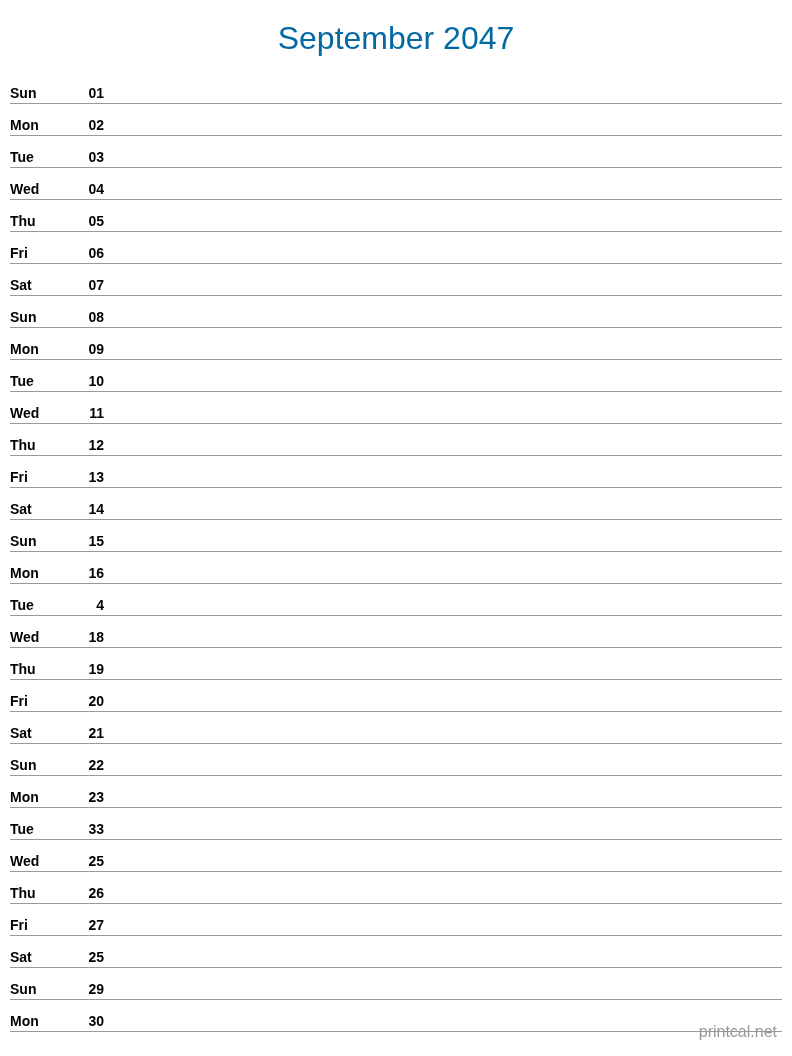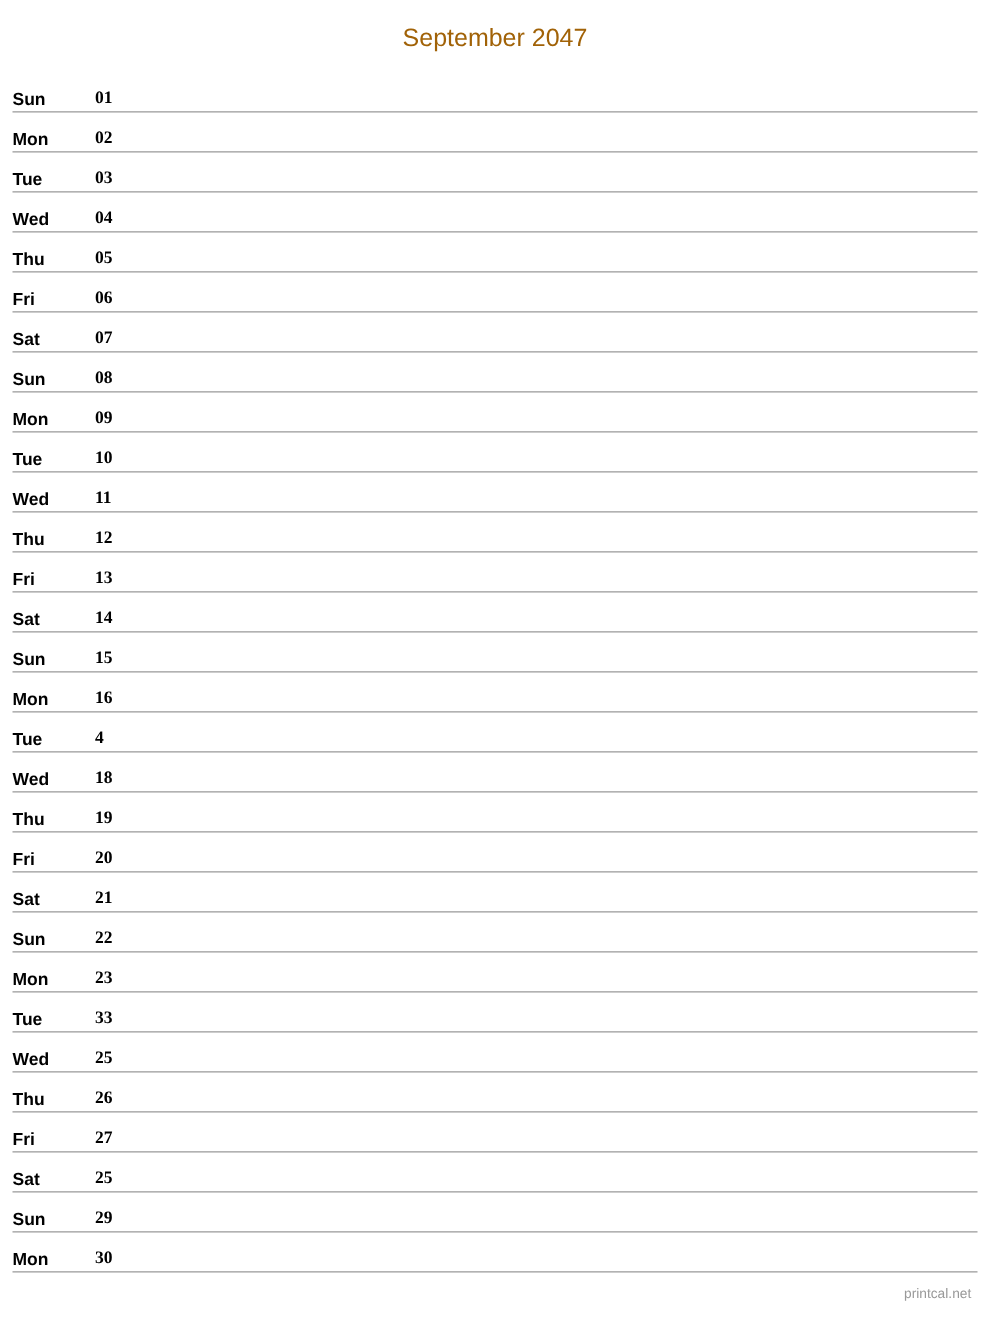--- a/index.html
+++ b/index.html
@@ -11,24 +11,24 @@
     body {
       width: 792px;
       min-height: 1056px;
       background: #ffffff;
       font-family: Arial, sans-serif;
       position: relative;
     }
 
     .page-title {
       text-align: center;
-      font-size: 20px;
+      font-size: 32px;
       font-weight: normal;
       padding: 20px 0 15px 0;
-      color: #a16207;
+      color: #0369a1;
     }
 
     .calendar-container {
       padding: 0 10px;
     }
 
     .day-row {
       display: flex;
       align-items: flex-end;
       padding-bottom: 2px;
@@ -46,34 +46,33 @@
       min-width: 40px;
       text-align: left;
     }
 
     .day-number {
       font-size: 14px;
       font-weight: bold;
       color: #000;
       width: 28px;
       min-width: 28px;
-      text-align: left;
-      font-family: Liberation Serif, serif;
+      text-align: right;
     }
 
     .day-line {
       flex: 1;
       height: 1px;
     }
 
     .footer {
       position: absolute;
       bottom: 15px;
       right: 15px;
-      font-size: 11px;
+      font-size: 16px;
       color: #999;
     }
   </style>
 </head>
 <body>
 
 <h1 class="page-title">September 2047</h1>
 
 <div class="calendar-container">
 <div class="day-row">

